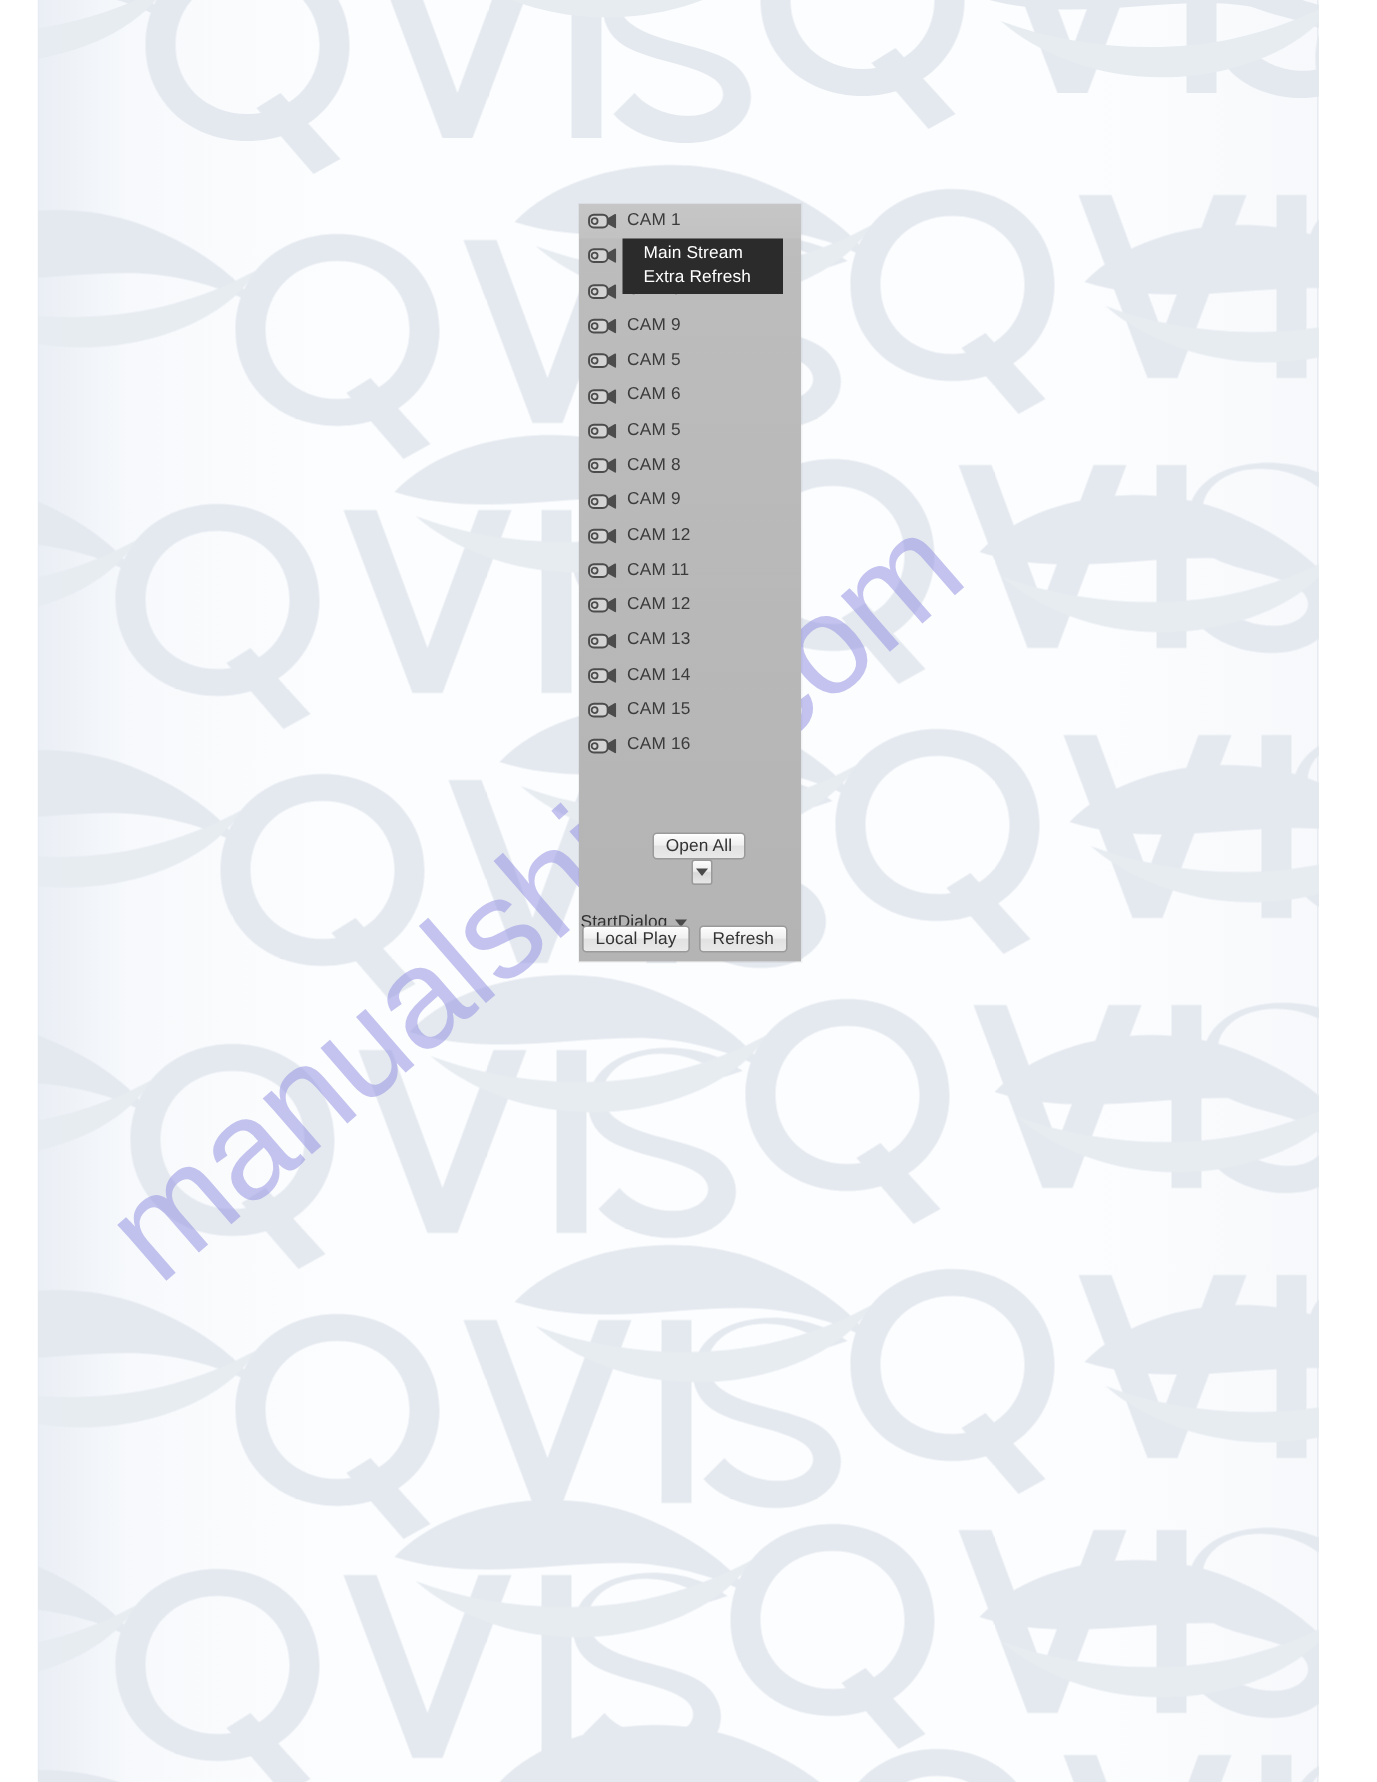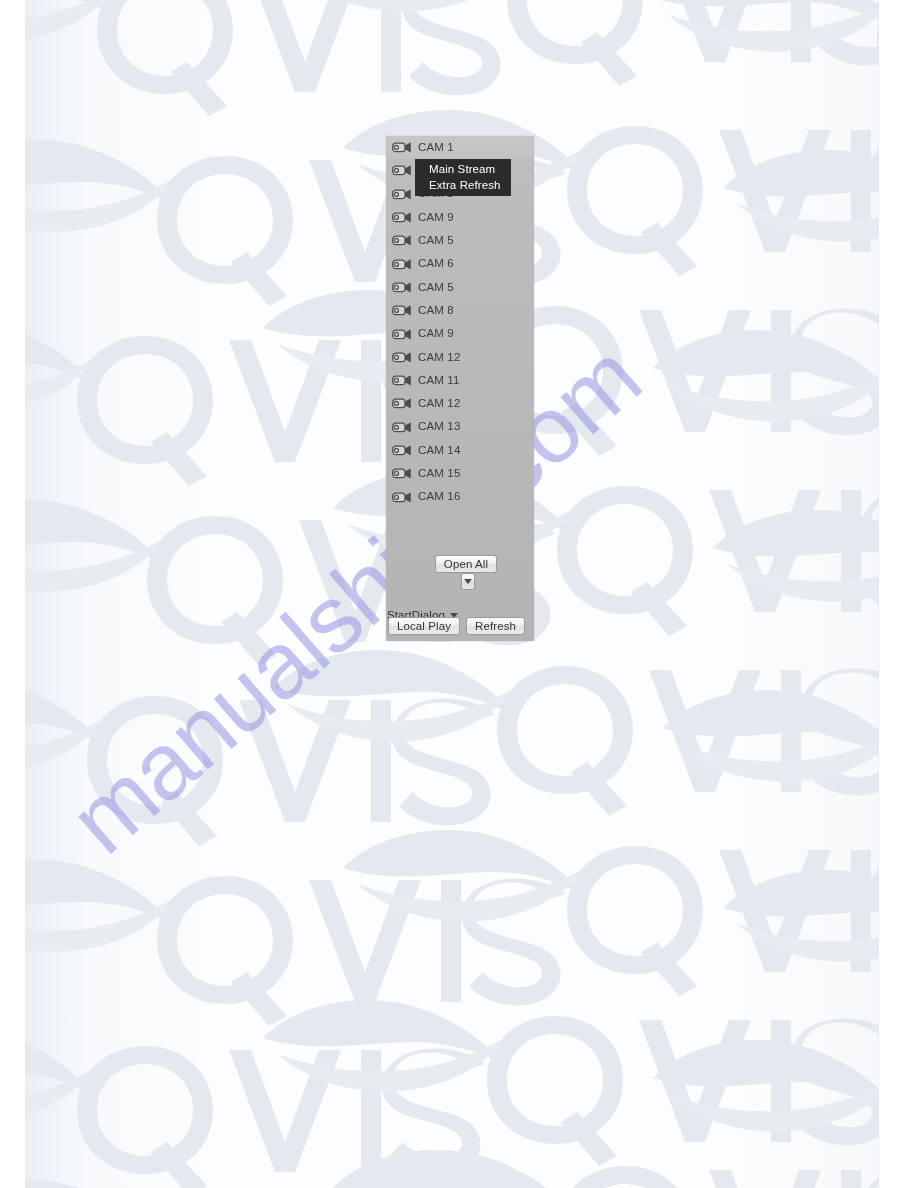--- a/index.html
+++ b/index.html
@@ -117,21 +117,21 @@
     letter-spacing: 0.15px;
     line-height: 1;
     white-space: nowrap;
   }
 
   
   #stream-menu {
     position: absolute;
     left: 29px;
     top: 23px;
-    width: 96px;
+    width: 107px;
     background: #2b2b2b;
     z-index: 12;
     padding: 2px 0 3px 0;
     box-sizing: border-box;
   }
   .menu-item {
     font-size: 11.5px;
     color: #ffffff;
     line-height: 16px;
     padding: 0 8px 0 14px;

